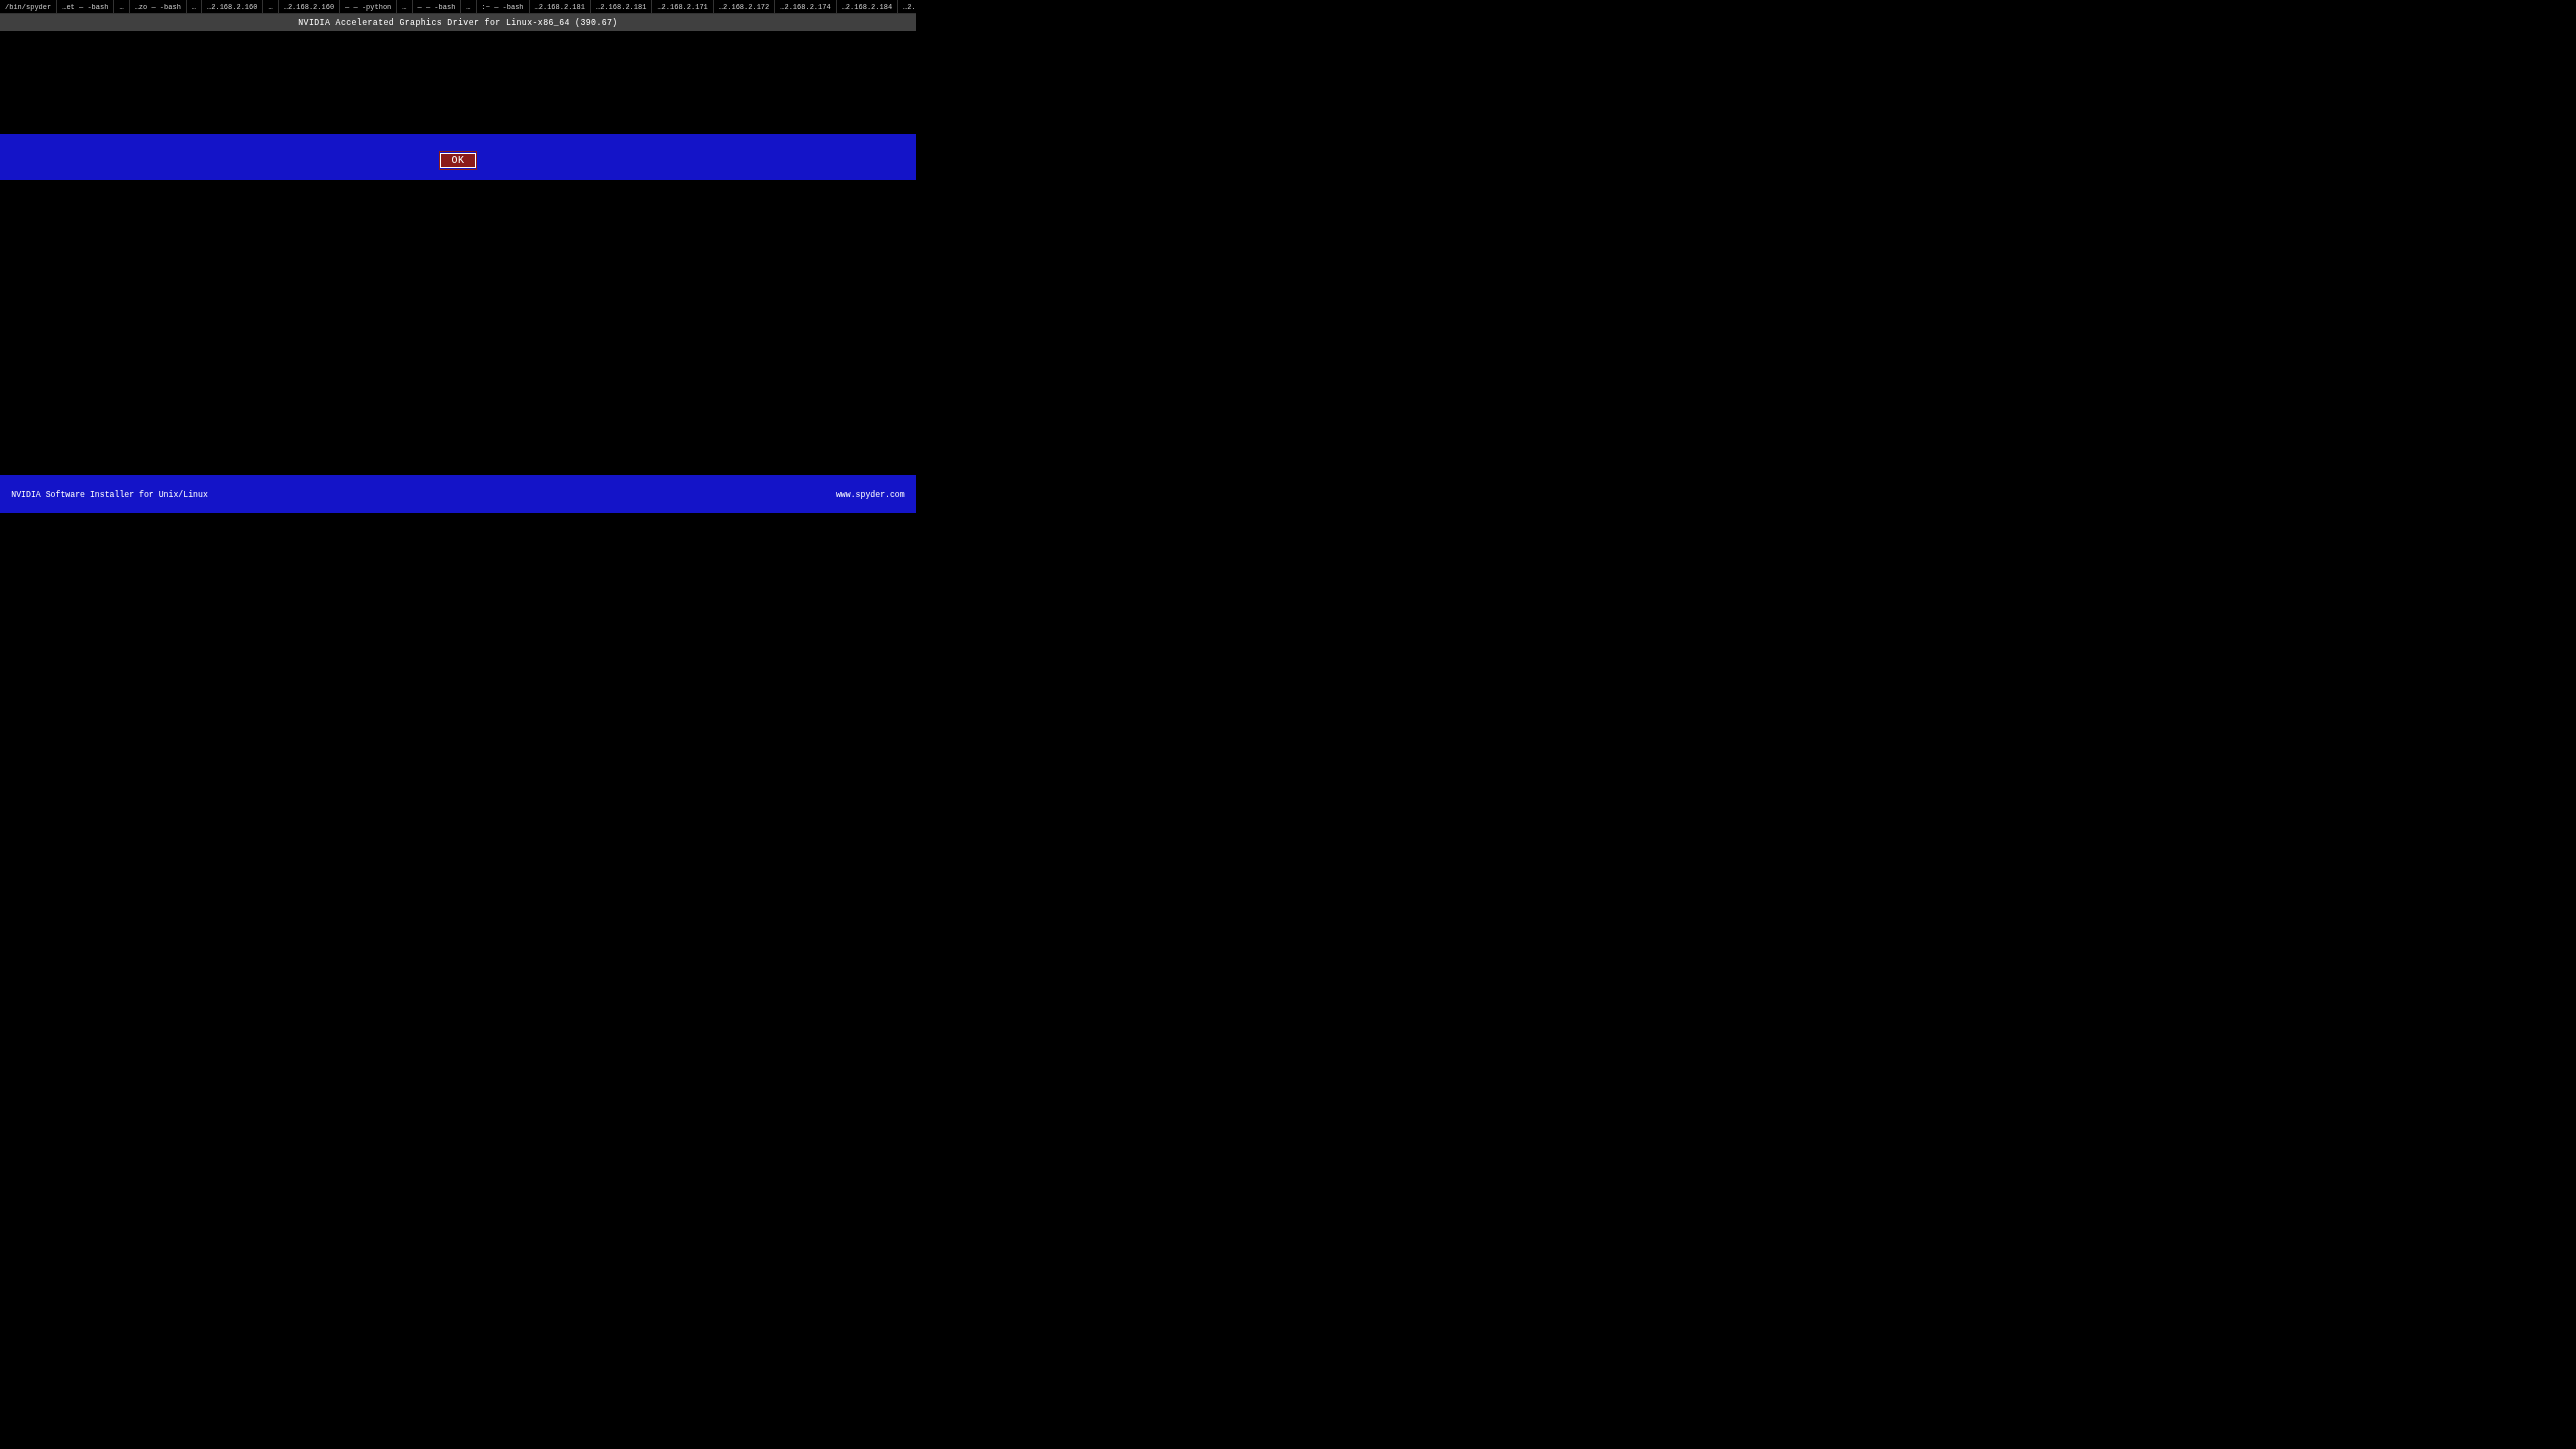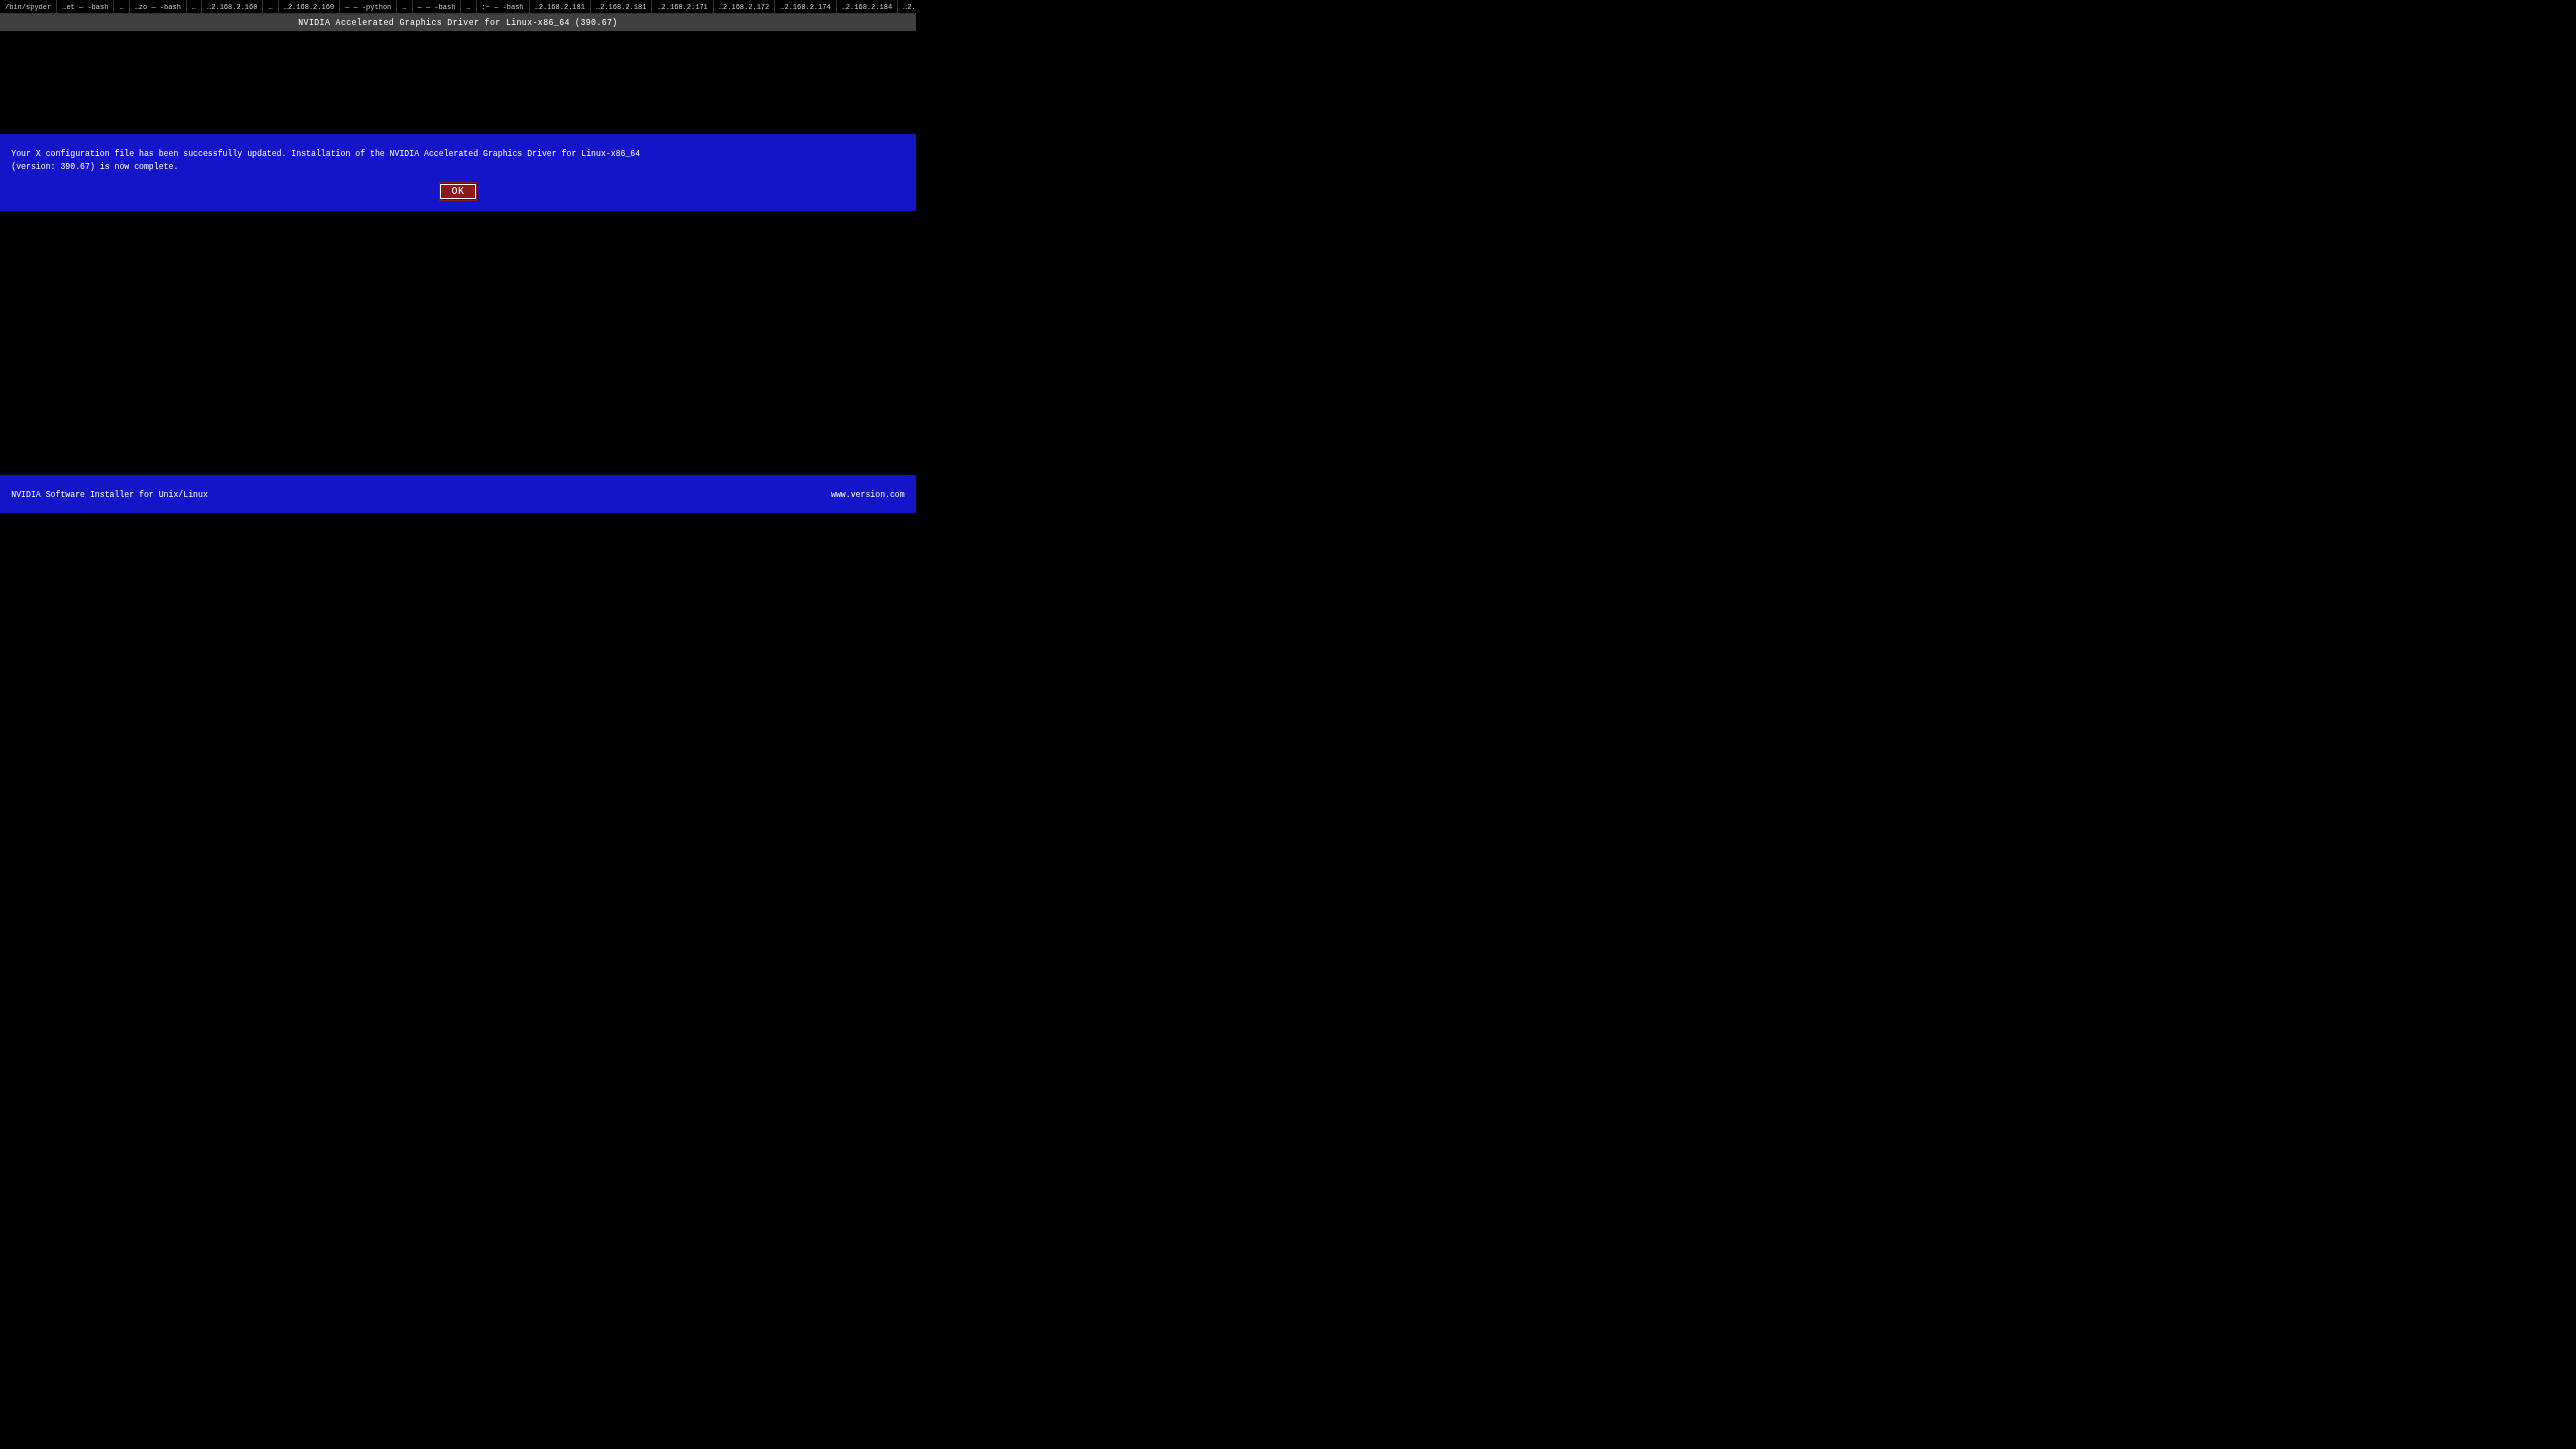--- a/index.html
+++ b/index.html
@@ -204,28 +204,24 @@
 
 </div>
 
 <div id="title-bar">
   <span>NVIDIA Accelerated Graphics Driver for Linux-x86_64 (390.67)</span>
 </div>
 
 <div id="main-area">
 
   <div id="dialog-box">
-    <div id="dialog-message">
-      <span>Your X configuration file has been successfully updated.  Installation of the NVIDIA Accelerated Graphics Driver for Linux-x86_64</span><br>
-      <span>(version: 390.67) is now complete.</span>
-    </div>
     <div id="dialog-buttons">
       <button id="ok-button">OK</button>
     </div>
   </div>
 
 </div>
 
 <div id="status-bar">
   <span>NVIDIA Software Installer for Unix/Linux</span>
-  <span>www.version.com</span>
+  <span>www.spyder.com</span>
 </div>
 
 
 </body></html>

